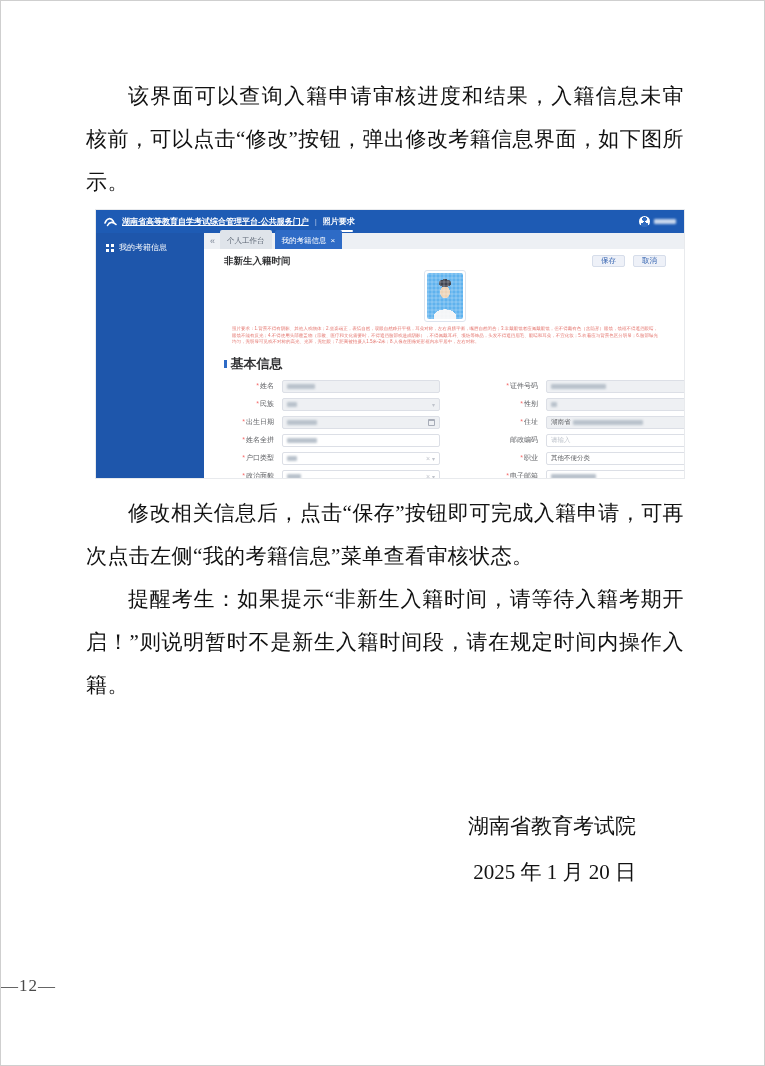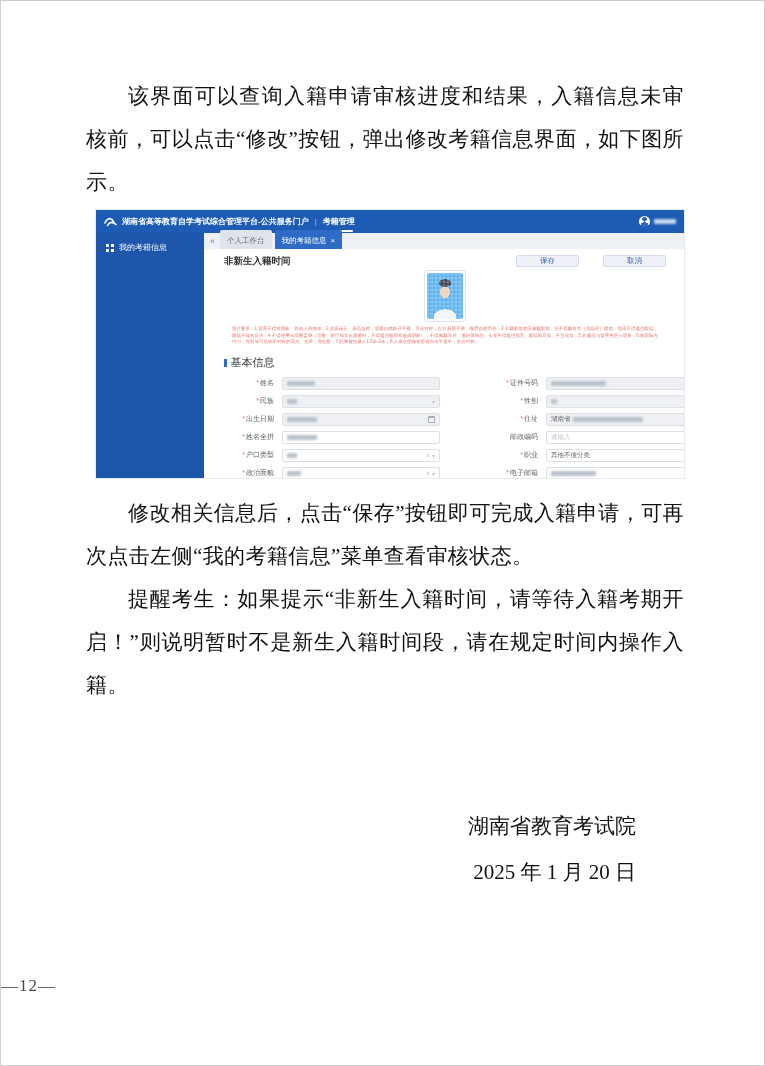--- a/index.html
+++ b/index.html
@@ -27,21 +27,21 @@
     position:relative; width:588px; height:268px; margin:6px 0 0 10px;
     background:#fff; font-family:"Liberation Sans","DejaVu Sans",sans-serif;
     box-shadow:0 0 0 1px #e8eaed; overflow:hidden;
   }
   .topbar {
     position:absolute; left:0; top:0; width:588px; height:23px;
     background:#1e5bb4; display:flex; align-items:center; padding:0 8px;
     color:#fff;
   }
   .logo { width:13px; height:11px; margin-right:5px; flex:none; }
-  .tb-title { font-size:8px; font-weight:bold; white-space:nowrap; }
+  .tb-title { font-size:8px; font-weight:bold; white-space:nowrap;text-decoration:underline; }
   .tb-div { font-size:8px; margin:0 6px; opacity:.6; }
   .tb-menu { position:relative; font-size:8px; font-weight:bold; padding-bottom:1px; }
   .tb-menu::after { content:""; position:absolute; left:2px; right:2px; bottom:-4px; height:2px; background:#fff; border-radius:1px; }
   .tb-spacer { flex:1; }
   .avatar {
     width:11px; height:11px; border-radius:50%; flex:none; margin-right:4px;
     background:
       radial-gradient(circle at 50% 30%, #2f6bc0 0 2.2px, rgba(0,0,0,0) 2.4px),
       radial-gradient(circle at 50% 95%, #2f6bc0 0 4.2px, rgba(0,0,0,0) 4.4px),
       #fff;
@@ -71,21 +71,21 @@
   .tab-close { font-size:8px; line-height:1; cursor:pointer; }
 
   .card {
     position:absolute; left:108px; top:39px; width:480px; height:229px;
     background:#fff; padding:4px 18px 0 20px; overflow:hidden;
   }
   .card-head { display:flex; align-items:center; height:16px; }
   .card-title { font-size:9.5px; font-weight:bold; color:#303133; }
   .head-spacer { flex:1; }
   .btn {
-    height:12px; display:flex; align-items:center; padding:0 23px; margin-left:24px;
+    height:12px; display:flex; align-items:center; padding:0 8px; margin-left:8px;
     background:#eef1f8; border:1px solid #d6ddea; border-radius:2px;
     font-size:7.5px; color:#2e5fae; cursor:pointer;text-align:center;
   }
   .photo-row { display:flex; justify-content:center; margin-top:1px; }
   .photo-frame {
     width:42px; height:52px; border:1px solid #dde4ee; border-radius:3px;
     padding:2px; background:#fff;
   }
   .photo-img {
     width:100%; height:100%; border-radius:2px;
@@ -97,21 +97,21 @@
       radial-gradient(ellipse 8px 10px at 50% 42%, #ecd2b5 0 60%, rgba(0,0,0,0) 61%),
       #5fb2ee;
     filter:blur(.4px);
   }
   .notice {
     margin-top:4px; font-size:4.5px; line-height:6.5px; color:#e4766f;
     text-align:justify; height:26px; overflow:hidden; padding:0 8px;
   }
   .section-head { display:flex; align-items:center; gap:4px; margin-top:3px; }
   .section-bar { width:2.5px; height:8px; background:#2e6bc6; }
-  .section-title { font-size:11px; font-weight:normal; color:#303133; }
+  .section-title { font-size:13px; font-weight:bold; color:#303133; }
 
   .form {
     margin-top:4px; display:grid;
     grid-template-columns:50px 158px 90px 157px;
     grid-auto-rows:18px; align-items:center; column-gap:8px;
   }
   .lbl { font-size:7px; color:#606266; text-align:right; white-space:nowrap; }
   .lbl.req::before { content:"*"; color:#f56c6c; margin-right:1px; }
   .inp {
     height:13px; border:1px solid #dcdfe6; border-radius:2px; background:#fff;
@@ -135,21 +135,21 @@
 
   <div class="shot">
 
     <div class="topbar">
       <svg class="logo" viewBox="0 0 13 11">
         <path d="M1 7 C3 1.5, 7 1.5, 9.5 5.5" stroke="#fff" stroke-width="1.6" fill="none" stroke-linecap="round"></path>
         <path d="M3.5 9.5 C5.5 5.5, 9 5.5, 12 8.5" stroke="#fff" stroke-width="1.6" fill="none" stroke-linecap="round"></path>
       </svg>
       <span class="tb-title">湖南省高等教育自学考试综合管理平台-公共服务门户</span>
       <span class="tb-div">|</span>
-      <span class="tb-menu">考籍管理</span>
+      <span class="tb-menu">照片要求</span>
       <span class="tb-spacer"></span>
       <span class="avatar"></span>
       <span class="redact light w22"></span>
     </div>
 
     <div class="side">
       <div class="side-item">
         <span class="grid-icon"></span>
         <span>我的考籍信息</span>
       </div>

